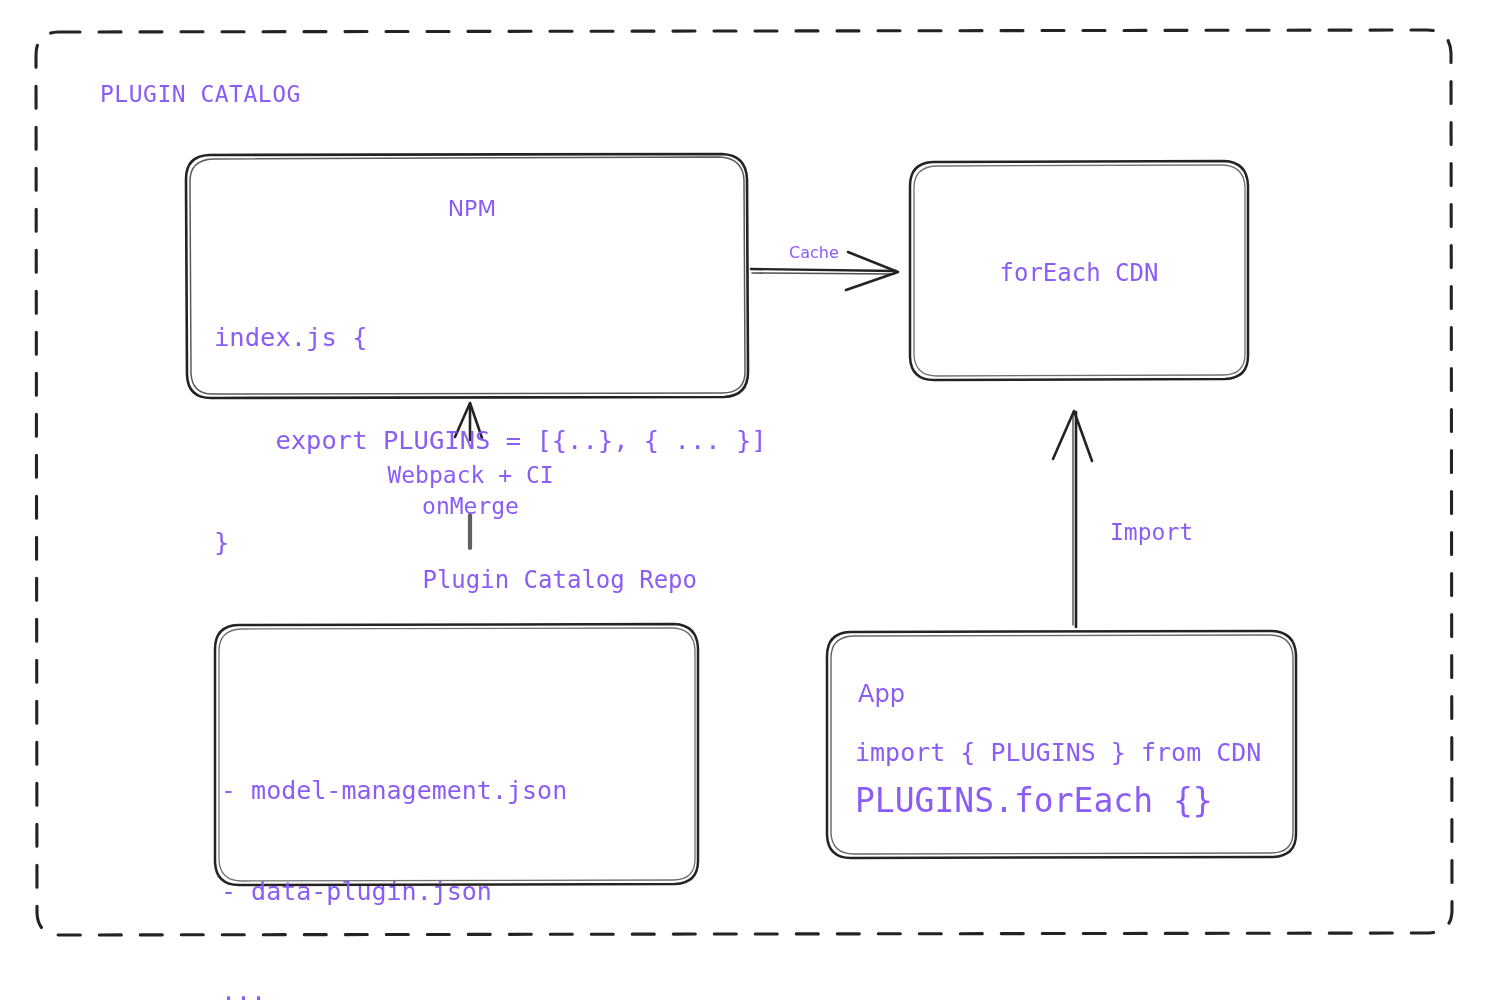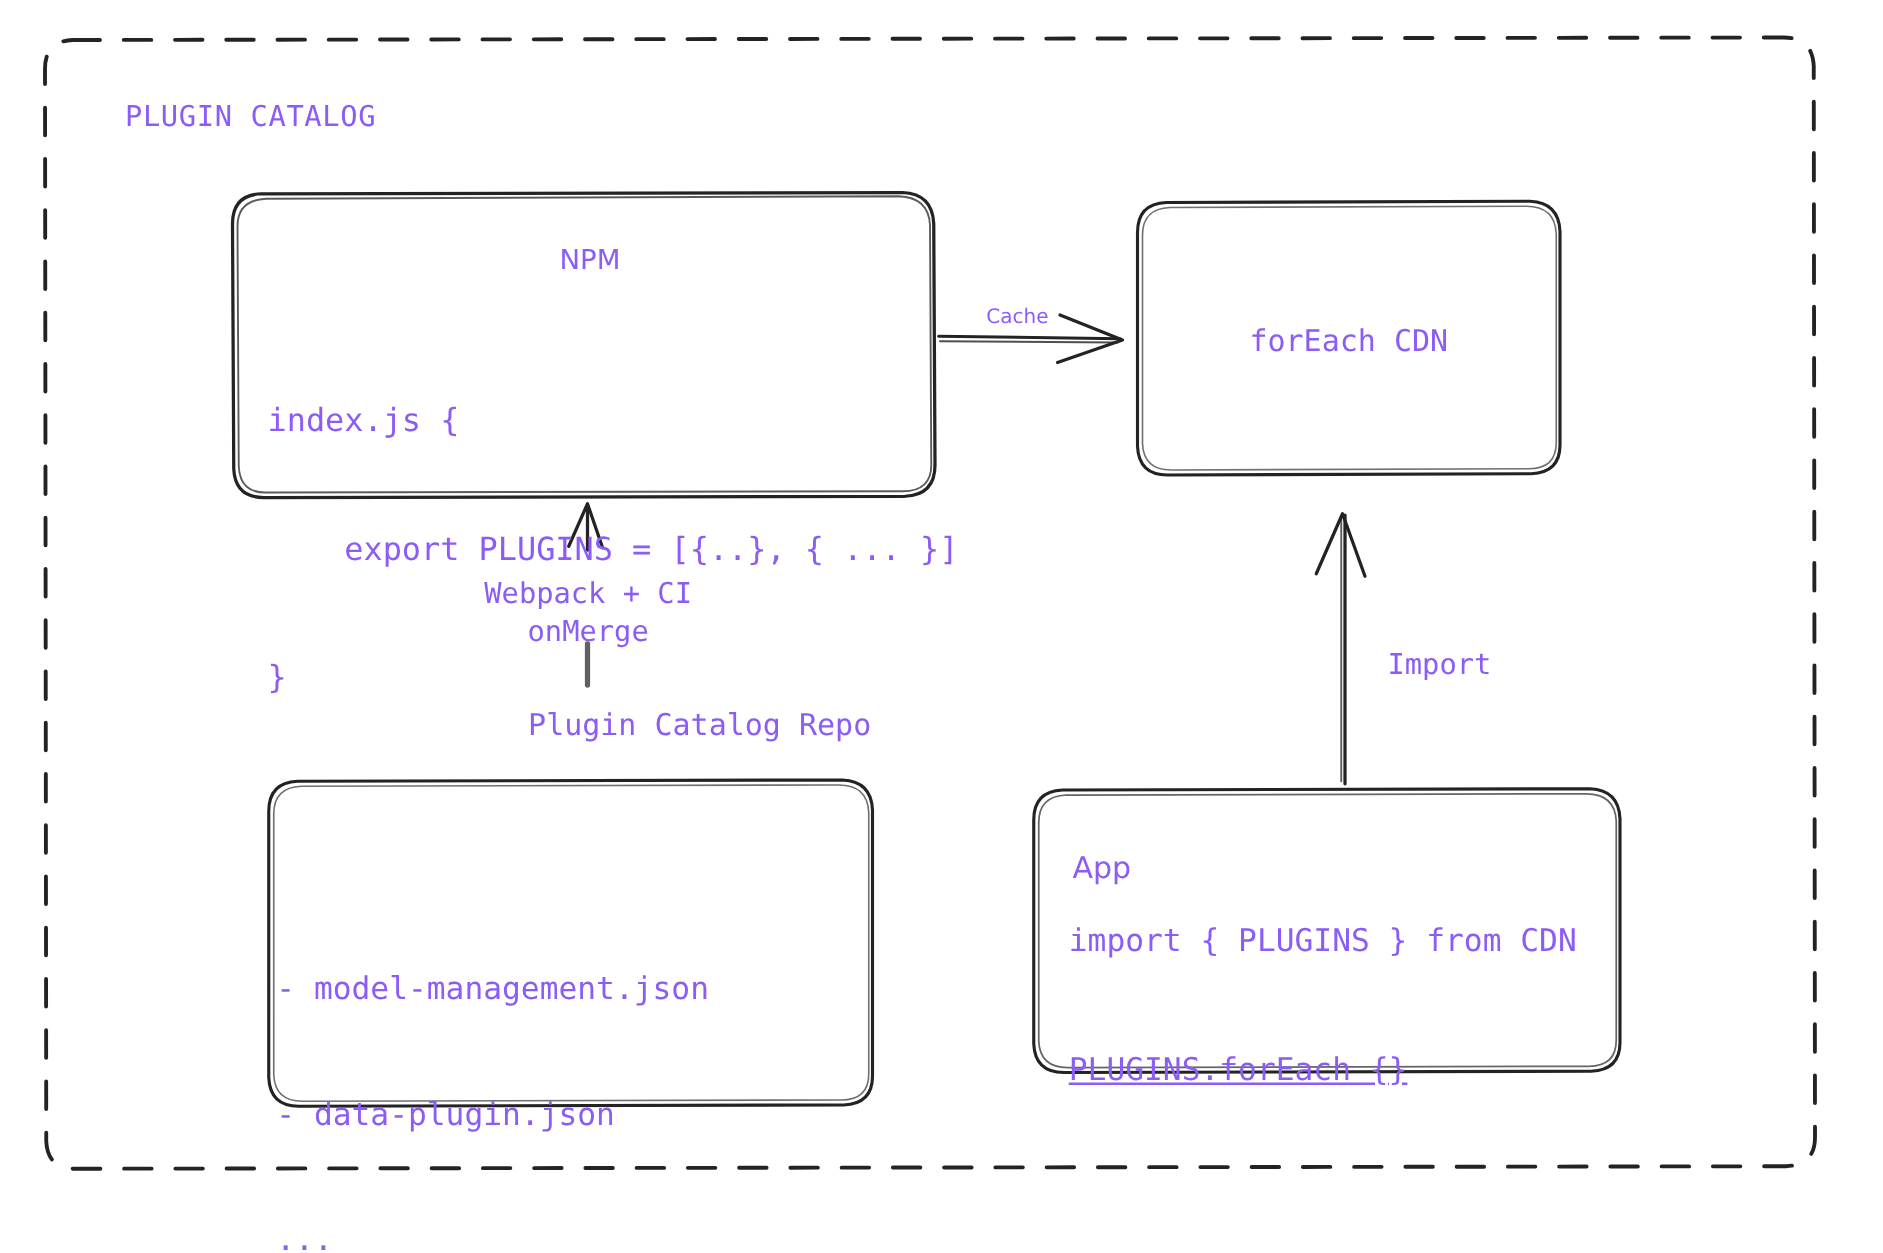--- a/index.html
+++ b/index.html
@@ -101,23 +101,22 @@
     top: 679px;
     font-size: 24px;
   }
   .app-code-1 {
     left: 855px;
     top: 737px;
     font-size: 25px;
   }
   .app-code-2 {
     left: 855px;
-    top: 840px;
-    font-size: 25px;
-    text-decoration: underline;
+    top: 780px;
+    font-size: 33px;
   }
 </style>
 </head>
 <body>
 
 <div id="stage">
 
   <svg id="sketch-layer" viewBox="0 0 1506 1002">
     <g fill="none" stroke="#232323" stroke-linecap="round" stroke-linejoin="round">
 

